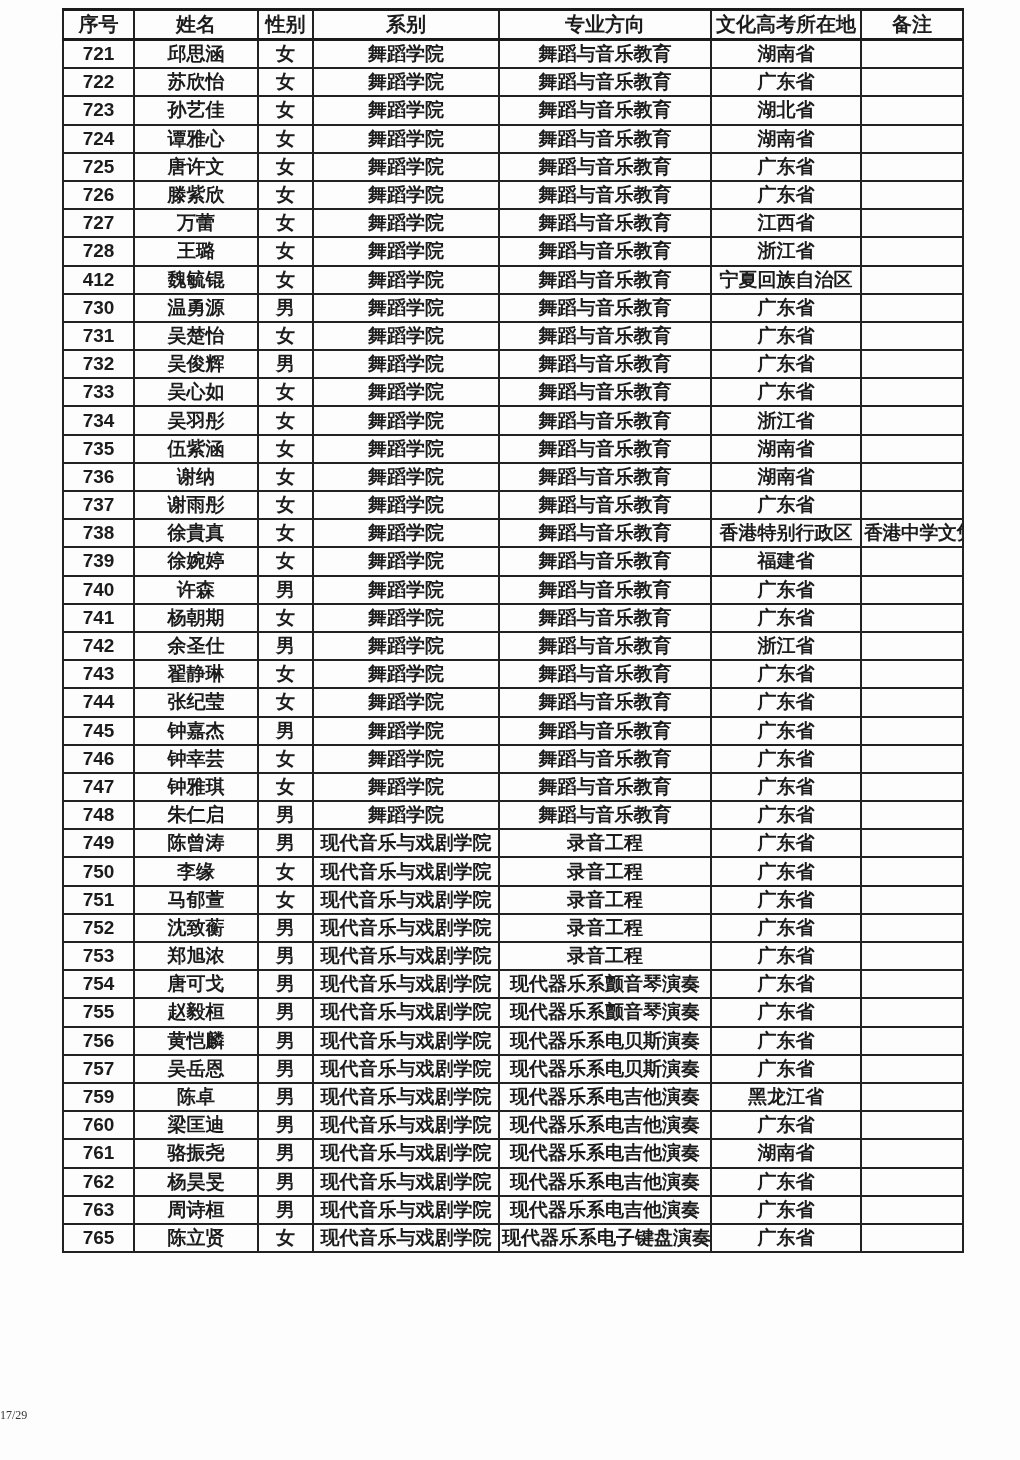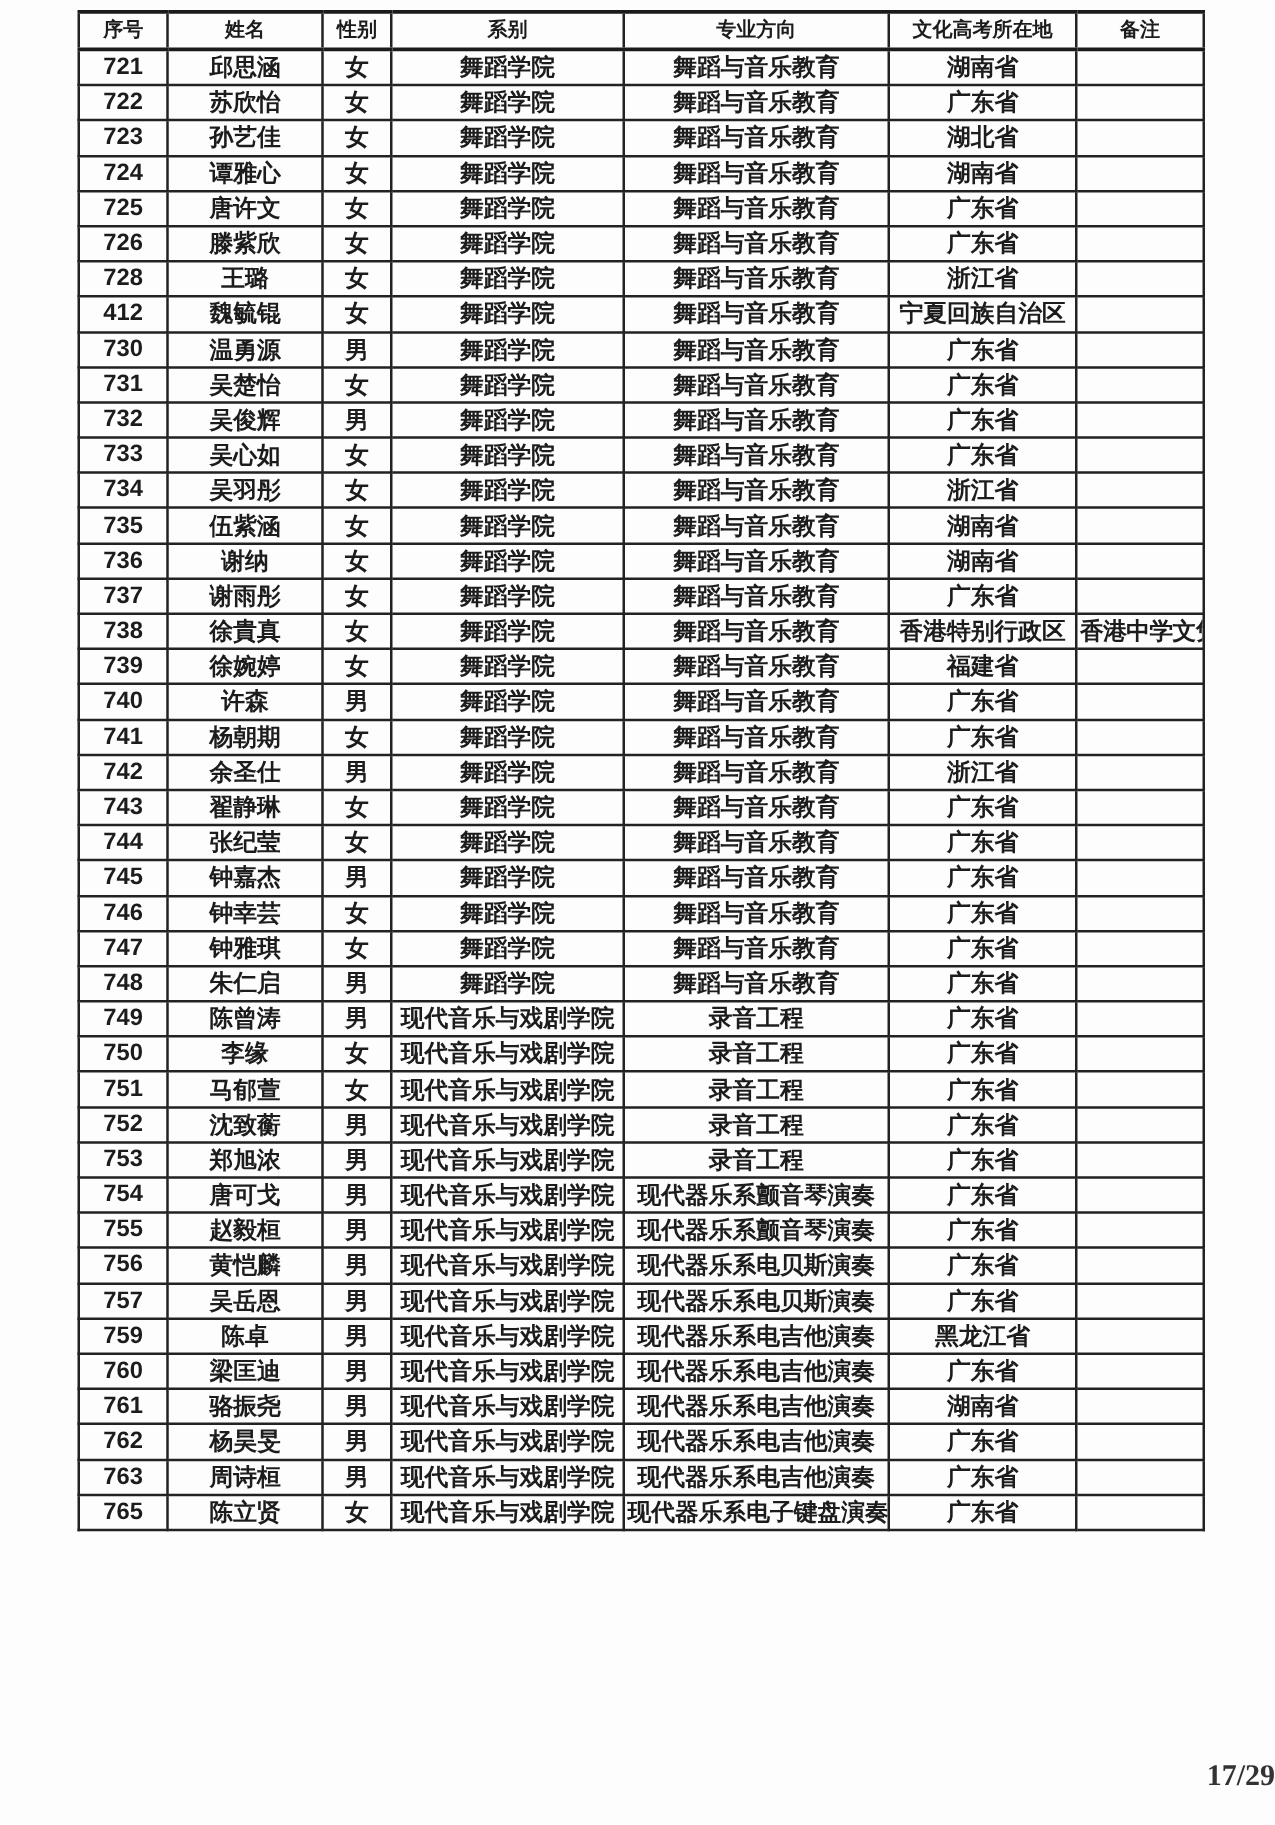--- a/index.html
+++ b/index.html
@@ -34,41 +34,41 @@
     text-align: center;
     vertical-align: middle;
     padding: 0 2px;
     overflow: hidden;
     white-space: nowrap;
     font-weight: 700;
     color: #1c1c1c;
   }
   table.roster thead th {
     height: 27px;
-    font-size: 16px;
+    font-size: 20px;
     border-bottom: 3px solid #1b1b1b;
     border-top: 3px solid #1b1b1b;
   }
   table.roster tbody td {
     height: 26.2px;
     font-size: 19px;
   }
   
   td.sz-m { font-size: 17px; margin-left: 15px; }
   td.sz-xs { font-size: 12.5px; letter-spacing: -0.5px; }
   .footer {
     position: absolute;
     top: 1408px;
     left: 0;
     width: 1020px;
-    text-align: right;
+    text-align: left;
     font-family: "Liberation Serif", "DejaVu Serif", serif;
-    font-size: 24px;
+    font-size: 12px;
     color: #333333;
-    font-weight: 700;
+    font-weight: 400;
   }
 </style>
 </head>
 <body>
 
 <div class="page">
   <table class="roster">
     <colgroup>
       <col style="width:71px">
       <col style="width:124px">
@@ -138,20 +138,29 @@
         <tr>
           <td>726</td>
           <td>滕紫欣</td>
           <td>女</td>
           <td>舞蹈学院</td>
           <td>舞蹈与音乐教育</td>
           <td>广东省</td>
           <td></td>
         </tr>
         <tr>
+          <td>727</td>
+          <td>万蕾</td>
+          <td>女</td>
+          <td>舞蹈学院</td>
+          <td>舞蹈与音乐教育</td>
+          <td>江西省</td>
+          <td></td>
+        </tr>
+        <tr>
           <td>728</td>
           <td>王璐</td>
           <td>女</td>
           <td>舞蹈学院</td>
           <td>舞蹈与音乐教育</td>
           <td>浙江省</td>
           <td></td>
         </tr>
         <tr>
           <td>412</td>

